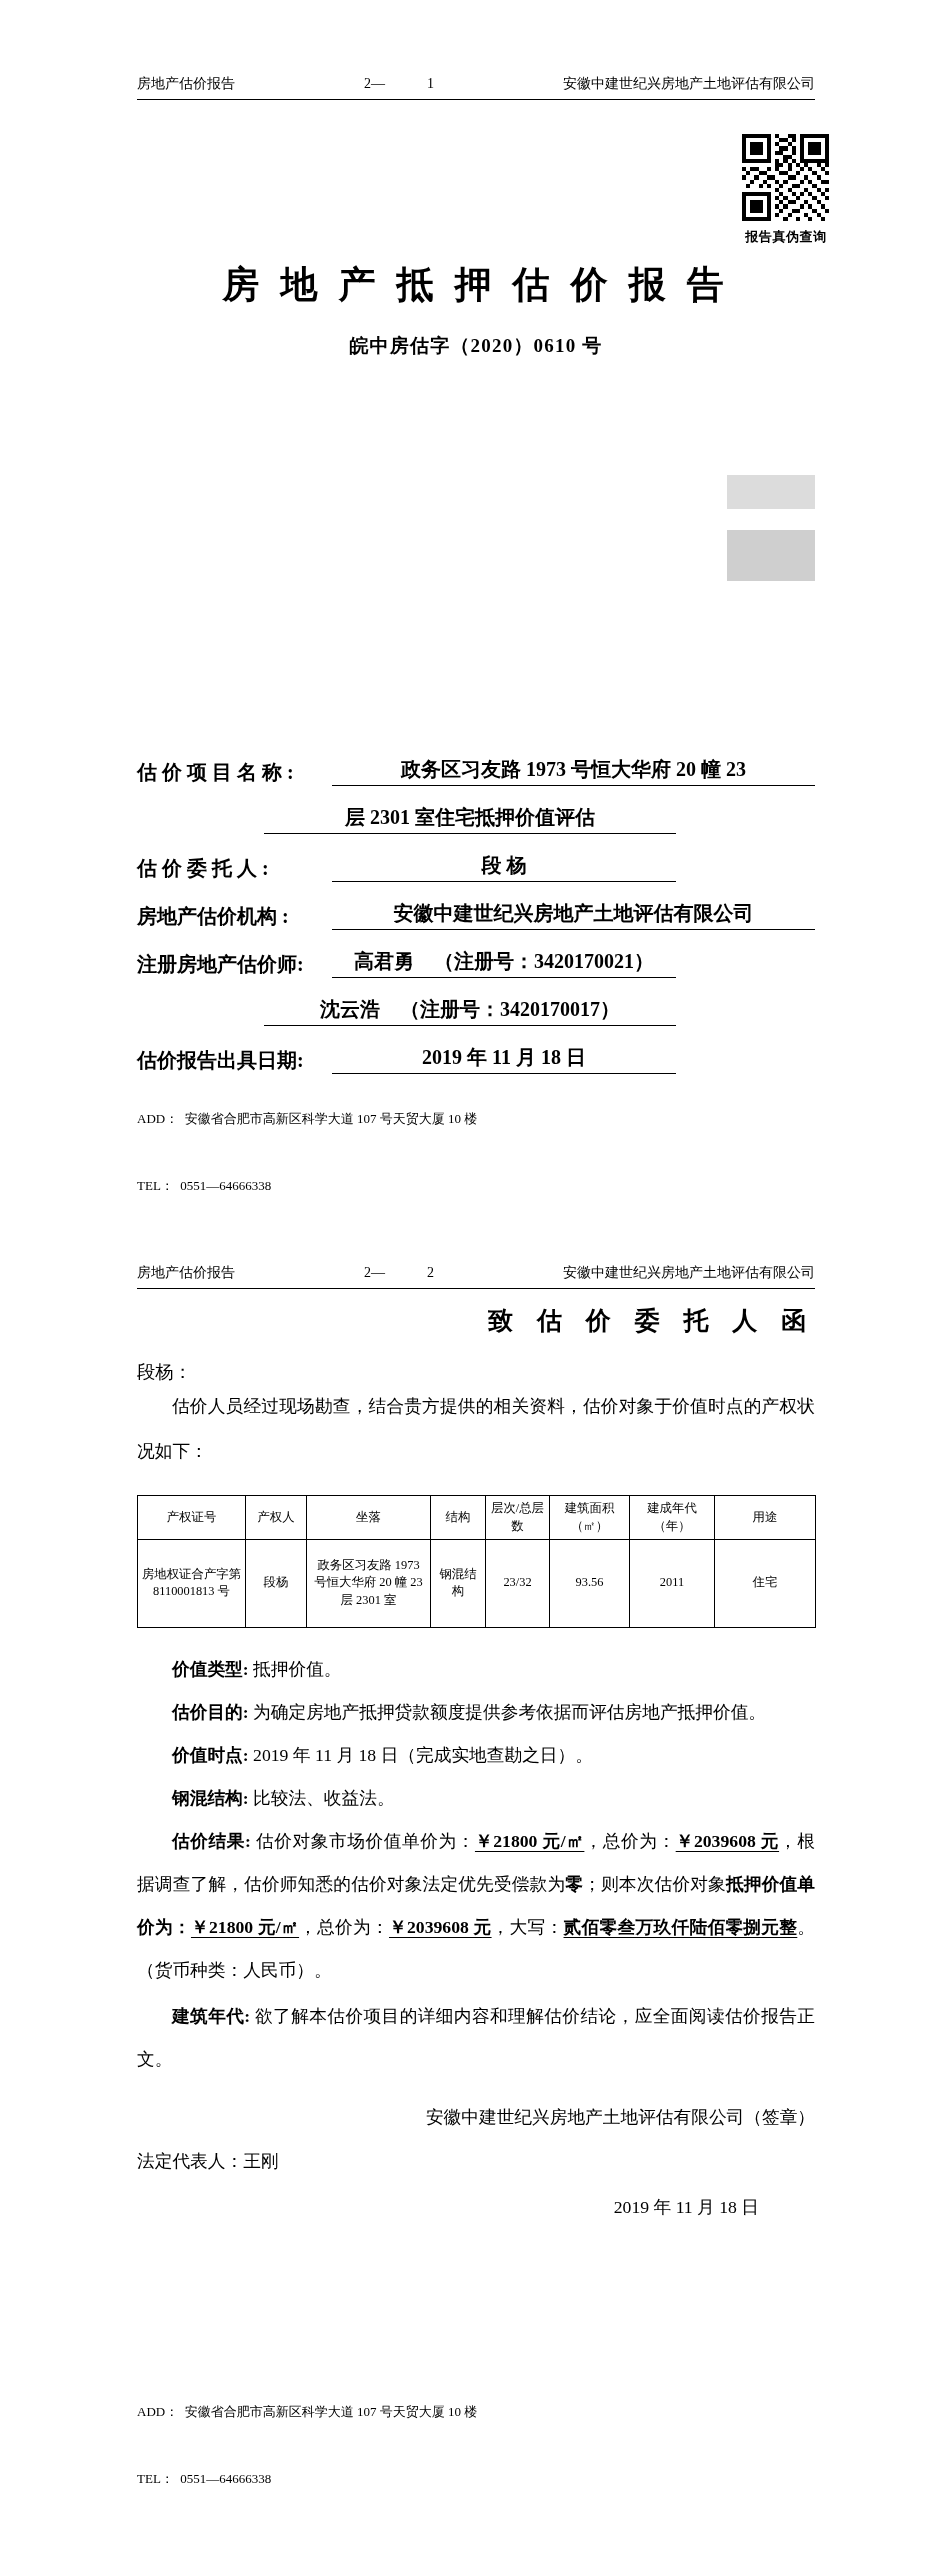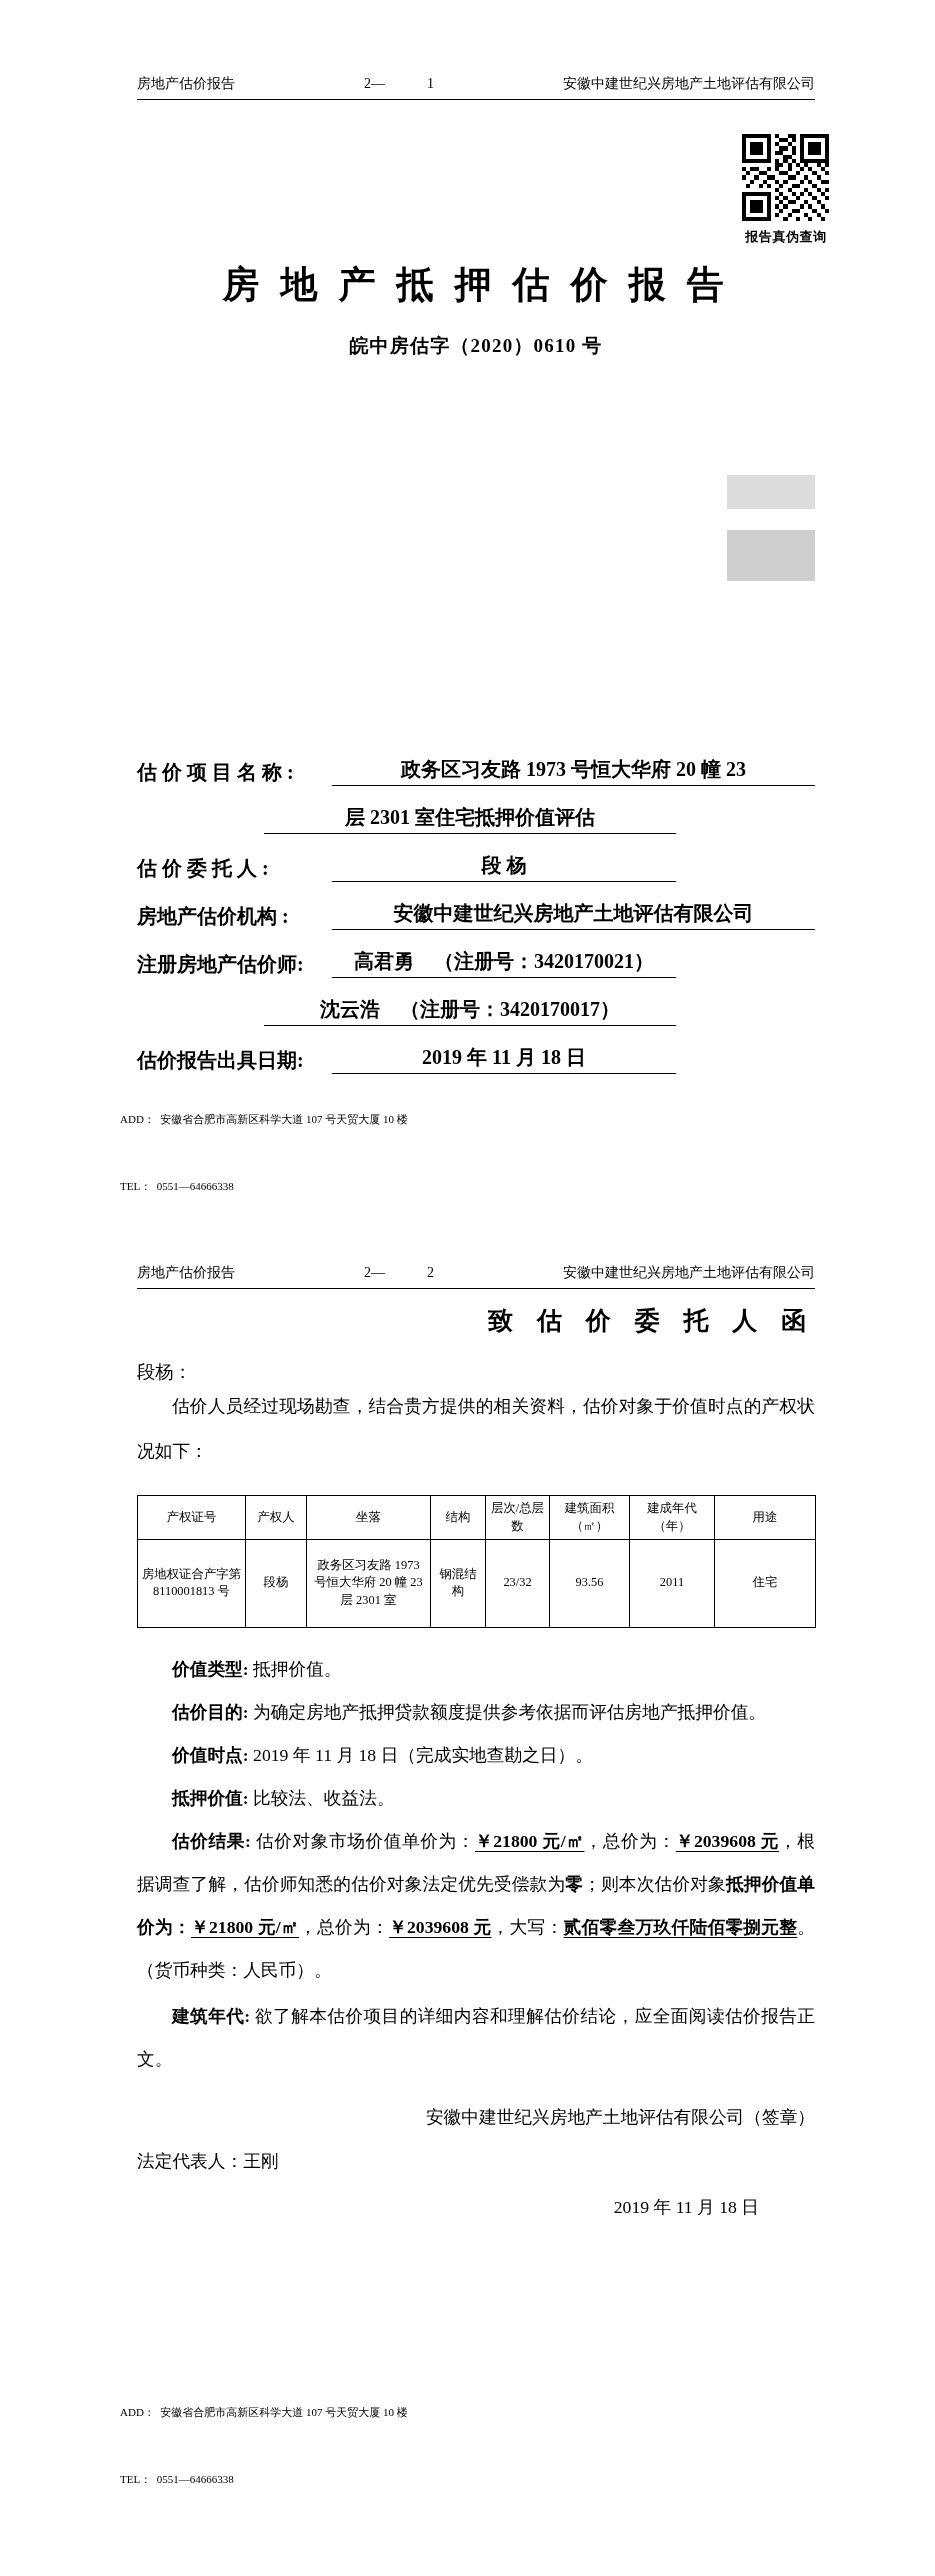--- a/index.html
+++ b/index.html
@@ -61,21 +61,21 @@
   .field-value {
     flex:1;
     border-bottom:1.8px solid #000;
     text-align:center;
     padding-bottom:2.4px;
     white-space:nowrap;
   }
   .field-value.short { margin-right:139px; }
   .field-value.left { text-align:center; }
 
-  .page-footer { position:absolute; left:120px; font-size:11px; line-height:22.4px; white-space:pre; }
+  .page-footer { position:absolute; left:137px; font-size:13px; line-height:22.4px; white-space:pre; }
   .page1 .page-footer { bottom:14px; }
   .page2 .page-footer { bottom:41px; }
 
   
   .letter-title {
     margin-top:15.3px;
     text-align:right;
     font-size:25px; font-weight:bold;
     letter-spacing:8.8px;
     white-space:nowrap;
@@ -233,21 +233,21 @@
           <td>2011</td>
           <td>住宅</td>
         </tr>
       </tbody>
     </table>
 
     <div class="items">
       <p class="body-par tight"><span class="b">价值类型:</span><span> 抵押价值。</span></p>
       <p class="body-par tight"><span class="b">估价目的:</span><span> 为确定房地产抵押贷款额度提供参考依据而评估房地产抵押价值。</span></p>
       <p class="body-par tight"><span class="b">价值时点:</span><span> 2019 年 11 月 18 日（完成实地查勘之日）。</span></p>
-      <p class="body-par tight"><span class="b">抵押价值:</span><span> 比较法、收益法。</span></p>
+      <p class="body-par tight"><span class="b">钢混结构:</span><span> 比较法、收益法。</span></p>
 
       <p class="body-par tight"><span class="b">估价结果:</span><span> 估价对象市场价值单价为：</span><span class="money">￥21800 元/㎡</span><span>，总价为：</span><span class="money">￥2039608 元</span><span>，根据调查了解，估价师知悉的估价对象法定优先受偿款为</span><span class="b">零</span><span>；则本次估价对象</span><span class="b">抵押价值单价为：</span><span class="money">￥21800 元/㎡</span><span>，总价为：</span><span class="money">￥2039608 元</span><span>，大写：</span><span class="money">贰佰零叁万玖仟陆佰零捌元整</span><span>。（货币种类：人民币）。</span></p>
 
       <p class="body-par tight special"><span class="b">建筑年代:</span><span> 欲了解本估价项目的详细内容和理解估价结论，应全面阅读估价报告正文。</span></p>
     </div>
 
     <div class="signature">
       <div class="sign-company">安徽中建世纪兴房地产土地评估有限公司（签章）</div>
       <div class="sign-rep">法定代表人：王刚</div>
       <div class="sign-date">2019 年 11 月 18 日</div>

